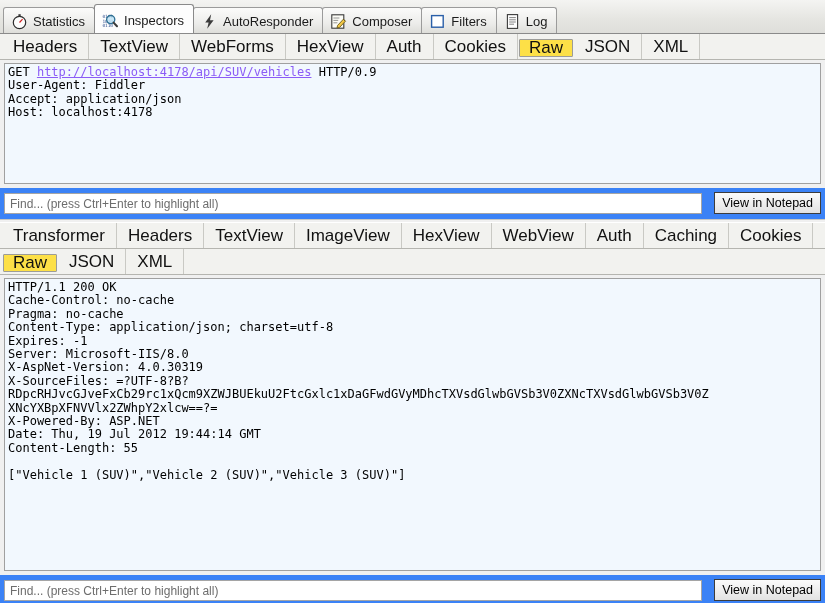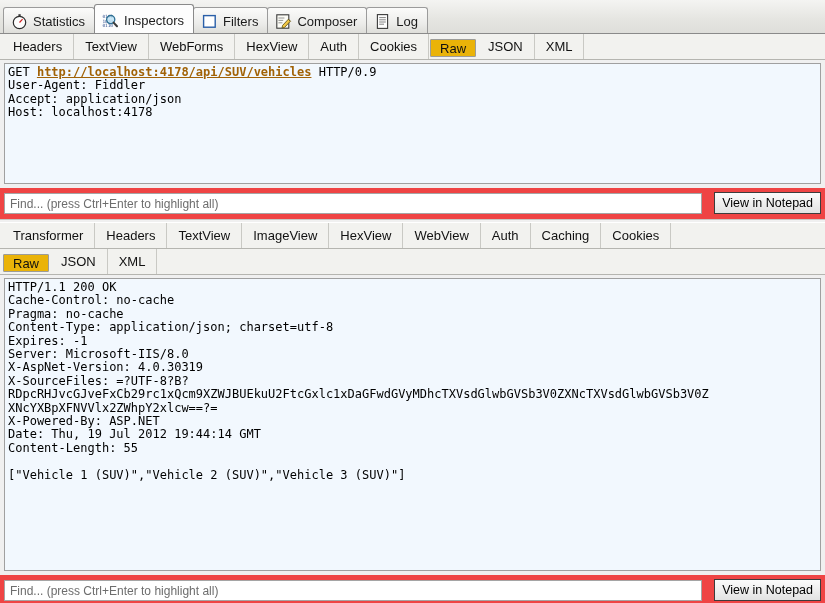--- a/index.html
+++ b/index.html
@@ -72,28 +72,28 @@
     background: #f2f2ef;
     border-bottom: 1px solid #b5b5b0;
     box-sizing: border-box;
     padding-left: 2px;
     overflow: hidden;
   }
   .stab {
     display: flex;
     align-items: center;
     padding: 0 11px;
-    font-size: 13px;
+    font-size: 17px;
     color: #111;
     border-right: 1px solid #c9c9c4;
     white-space: nowrap;
     box-sizing: border-box;
   }
   .stab.active {
-    background: #eab308;
+    background: #fde047;
     border: 1px solid #9c9c98;
     margin: 5px 1px 2px 1px;
     padding: 0 9px;
     border-radius: 1px;
     align-items: center;
   }
   .stab.flex-rest { flex: 1; border-right: none; }
 
   
   .panel {
@@ -109,34 +109,33 @@
     padding: 2px 3px;
     font-family: "DejaVu Sans Mono", "Liberation Mono", monospace;
     font-size: 12px;
     line-height: 13.4px;
     color: #000;
     white-space: pre;
   }
   .req-body { height: 121px; }
   .res-body { height: 293px; }
   a.url {
-    color: #a16207;
+    color: #8b5cf6;
     text-decoration: underline;
-    font-weight: bold;
   }
   .blankline { height: 13.4px; }
 
   
   .findrow {
     display: flex;
     align-items: center;
     gap: 12px;
     padding: 4px 4px 5px 4px;
     box-sizing: border-box;
-    background: #ef4444;
+    background: #3b82f6;
   }
   .findinput {
     flex: 1;
     height: 21px;
     line-height: 21px;
     background: #fff;
     border: 1px solid #a5a5a5;
     box-sizing: border-box;
     padding: 0 5px;
     font-size: 12px;
@@ -201,40 +200,48 @@
           <text x="0.4" y="6" font-size="4.4" fill="#2f4f8f" font-family="monospace">0101</text>
           <text x="0.4" y="10.6" font-size="4.4" fill="#2f4f8f" font-family="monospace">1010</text>
           <text x="0.4" y="15.2" font-size="4.4" fill="#2f4f8f" font-family="monospace">0110</text>
           <circle cx="8.7" cy="7.6" r="4.1" fill="#bfe3f5" fill-opacity="0.85" stroke="#2e6f93" stroke-width="1.3"></circle>
           <path d="M11.6 10.6 L15 14.2" stroke="#3a3a3a" stroke-width="2" stroke-linecap="round"></path>
         </svg>
       </span>
       <span>Inspectors</span>
     </div>
 
-
-    <div class="mtab">
-      <span class="ico">
-        <svg width="17" height="17" viewBox="0 0 17 17">
-          <rect x="2.6" y="2.6" width="11.6" height="11.6" fill="#ffffff" stroke="#2a5fa8" stroke-width="1.4"></rect>
-        </svg>
-      </span>
-      <span>Filters</span>
+    <div class="mtab">
+      <span class="ico">
+        <svg width="17" height="17" viewBox="0 0 17 17">
+          <path d="M10.2 1.2 L4.2 9.4 L7.6 9.4 L6.2 15.8 L12.6 7.2 L9.0 7.2 Z" fill="#3b3b3b"></path>
+        </svg>
+      </span>
+      <span>AutoResponder</span>
     </div>
 
     <div class="mtab">
       <span class="ico">
         <svg width="17" height="17" viewBox="0 0 17 17">
           <rect x="1.8" y="1.8" width="12" height="13.4" fill="#fcfcf6" stroke="#3a3a3a" stroke-width="1.1"></rect>
           <path d="M3.4 5 H9.4 M3.4 7.4 H8.2 M3.4 9.8 H7.4" stroke="#8a8a8a" stroke-width="0.9"></path>
           <path d="M7.6 12.4 L13.4 6.2 L15.4 8.2 L9.6 14.4 L7 15 Z" fill="#f2c744" stroke="#6a5a1a" stroke-width="0.9"></path>
           <path d="M13.4 6.2 L15.4 8.2" stroke="#6a5a1a" stroke-width="0.9"></path>
         </svg>
       </span>
       <span>Composer</span>
+    </div>
+
+    <div class="mtab">
+      <span class="ico">
+        <svg width="17" height="17" viewBox="0 0 17 17">
+          <rect x="2.6" y="2.6" width="11.6" height="11.6" fill="#ffffff" stroke="#2a5fa8" stroke-width="1.4"></rect>
+        </svg>
+      </span>
+      <span>Filters</span>
     </div>
 
     <div class="mtab">
       <span class="ico">
         <svg width="17" height="17" viewBox="0 0 17 17">
           <rect x="3.4" y="1.6" width="10.2" height="13.8" fill="#fdfdfd" stroke="#3a3a3a" stroke-width="1.1"></rect>
           <path d="M5.2 4.6 H11.8 M5.2 6.8 H11.8 M5.2 9 H11.8 M5.2 11.2 H10" stroke="#777" stroke-width="0.9"></path>
         </svg>
       </span>
       <span>Log</span>

